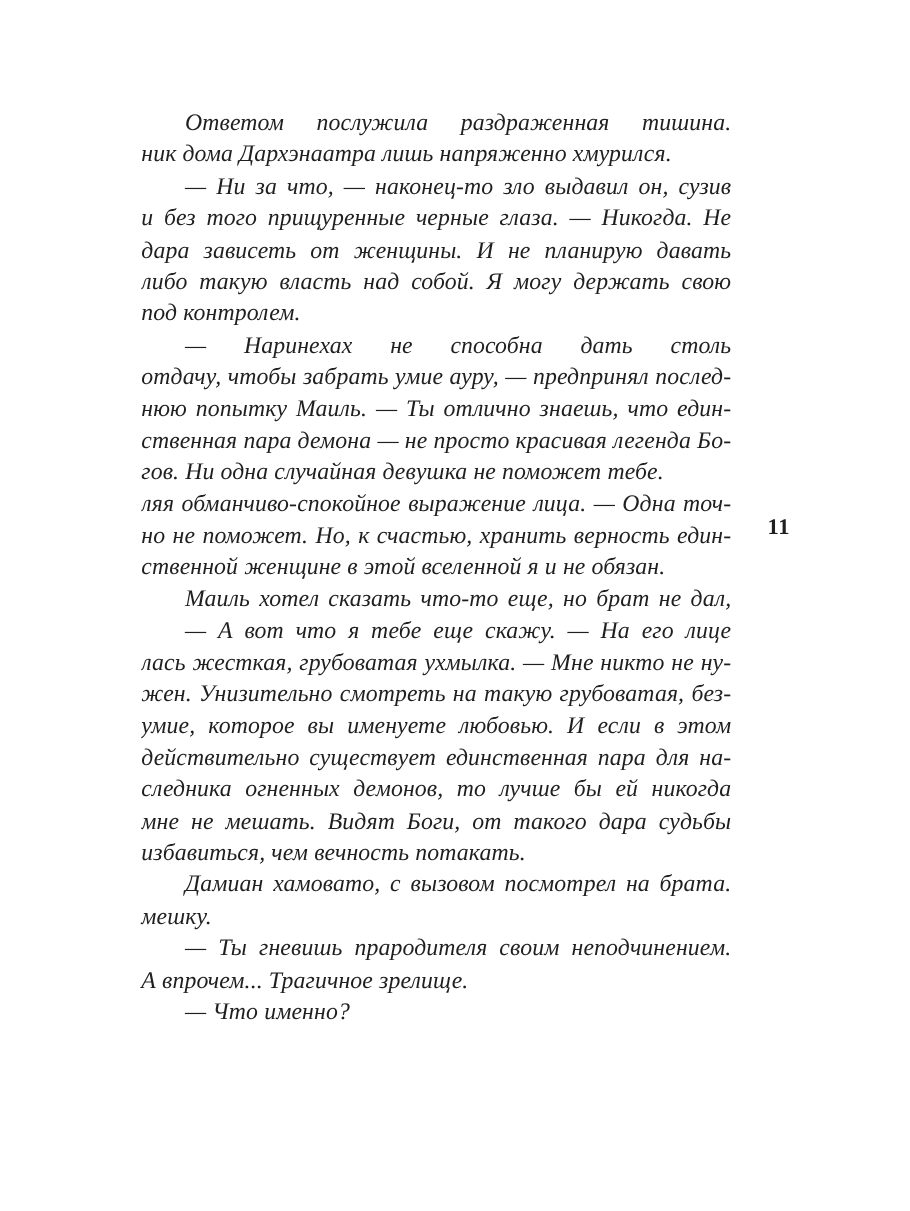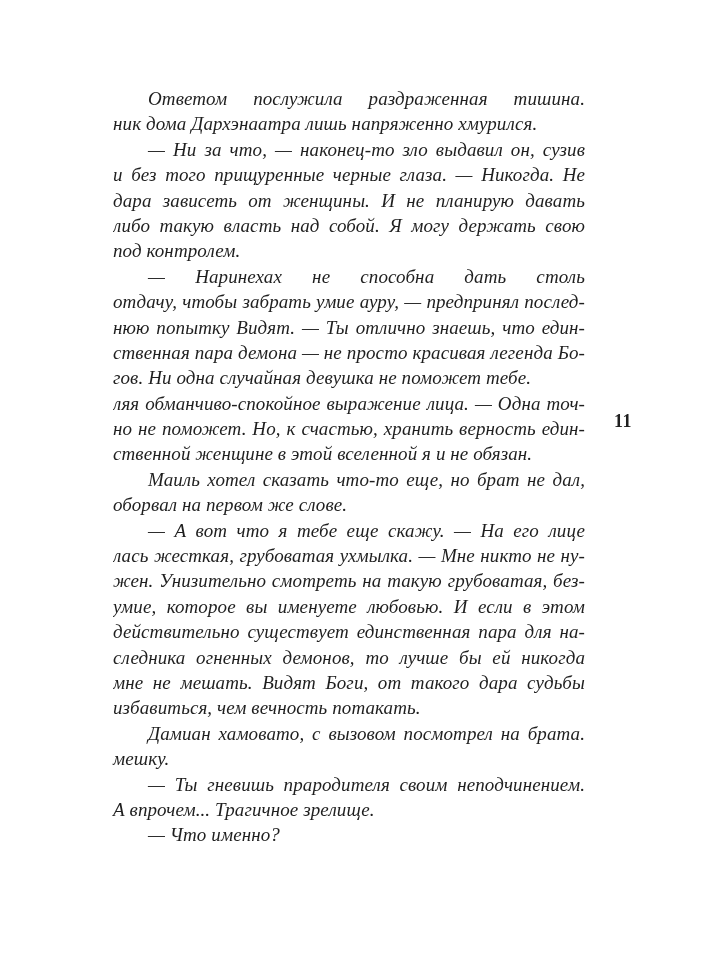--- a/index.html
+++ b/index.html
@@ -71,32 +71,31 @@
       <div class="paragraph">
         <div class="line indent just">— Ни за что, — наконец-то зло выдавил он, сузив</div>
         <div class="line just">и без того прищуренные черные глаза. — Никогда. Не</div>
         <div class="line just">дара зависеть от женщины. И не планирую давать кому-</div>
         <div class="line just">либо такую власть над собой. Я могу держать свою силу</div>
         <div class="line">под контролем.</div>
       </div>
       <div class="paragraph">
         <div class="line indent just">— Наринехах не способна дать столь эмоциональную</div>
         <div class="line just">отдачу, чтобы забрать умие ауру, — предпринял послед-</div>
-        <div class="line just">нюю попытку Видят. — Ты отлично знаешь, что един-</div>
+        <div class="line just">нюю попытку Маиль. — Ты отлично знаешь, что един-</div>
         <div class="line just">ственная пара демона — не просто красивая легенда Бо-</div>
         <div class="line">гов. Ни одна случайная девушка не поможет тебе.</div>
       </div>
       <div class="paragraph">
         <div class="line just">ляя обманчиво-спокойное выражение лица. — Одна точ-</div>
         <div class="line just">но не поможет. Но, к счастью, хранить верность един-</div>
         <div class="line">ственной женщине в этой вселенной я и не обязан.</div>
       </div>
       <div class="paragraph">
         <div class="line indent just">Маиль хотел сказать что-то еще, но брат не дал,</div>
-        <div class="line">оборвал на первом же слове.</div>
       </div>
       <div class="paragraph">
         <div class="line indent just">— А вот что я тебе еще скажу. — На его лице появи-</div>
         <div class="line just">лась жесткая, грубоватая ухмылка. — Мне никто не ну-</div>
         <div class="line just">жен. Унизительно смотреть на такую грубоватая, без-</div>
         <div class="line just">умие, которое вы именуете любовью. И если в этом мире</div>
         <div class="line just">действительно существует единственная пара для на-</div>
         <div class="line just">следника огненных демонов, то лучше бы ей никогда</div>
         <div class="line just">мне не мешать. Видят Боги, от такого дара судьбы легче</div>
         <div class="line">избавиться, чем вечность потакать.</div>

